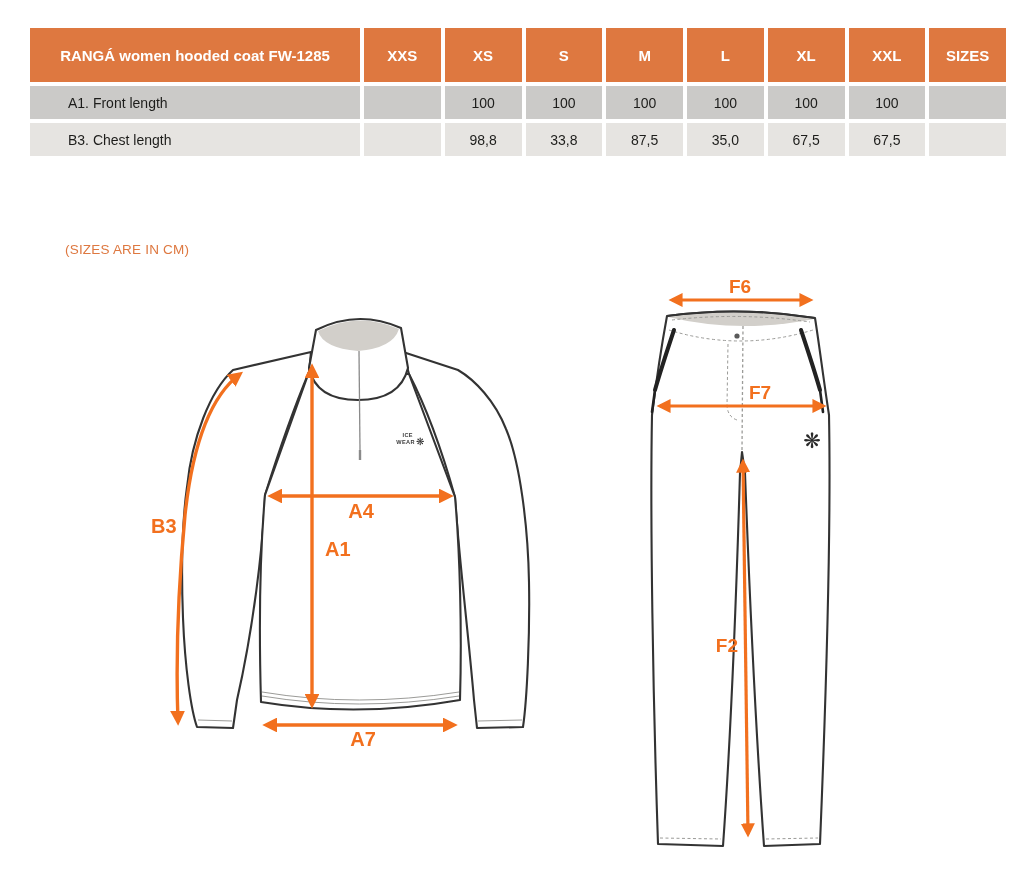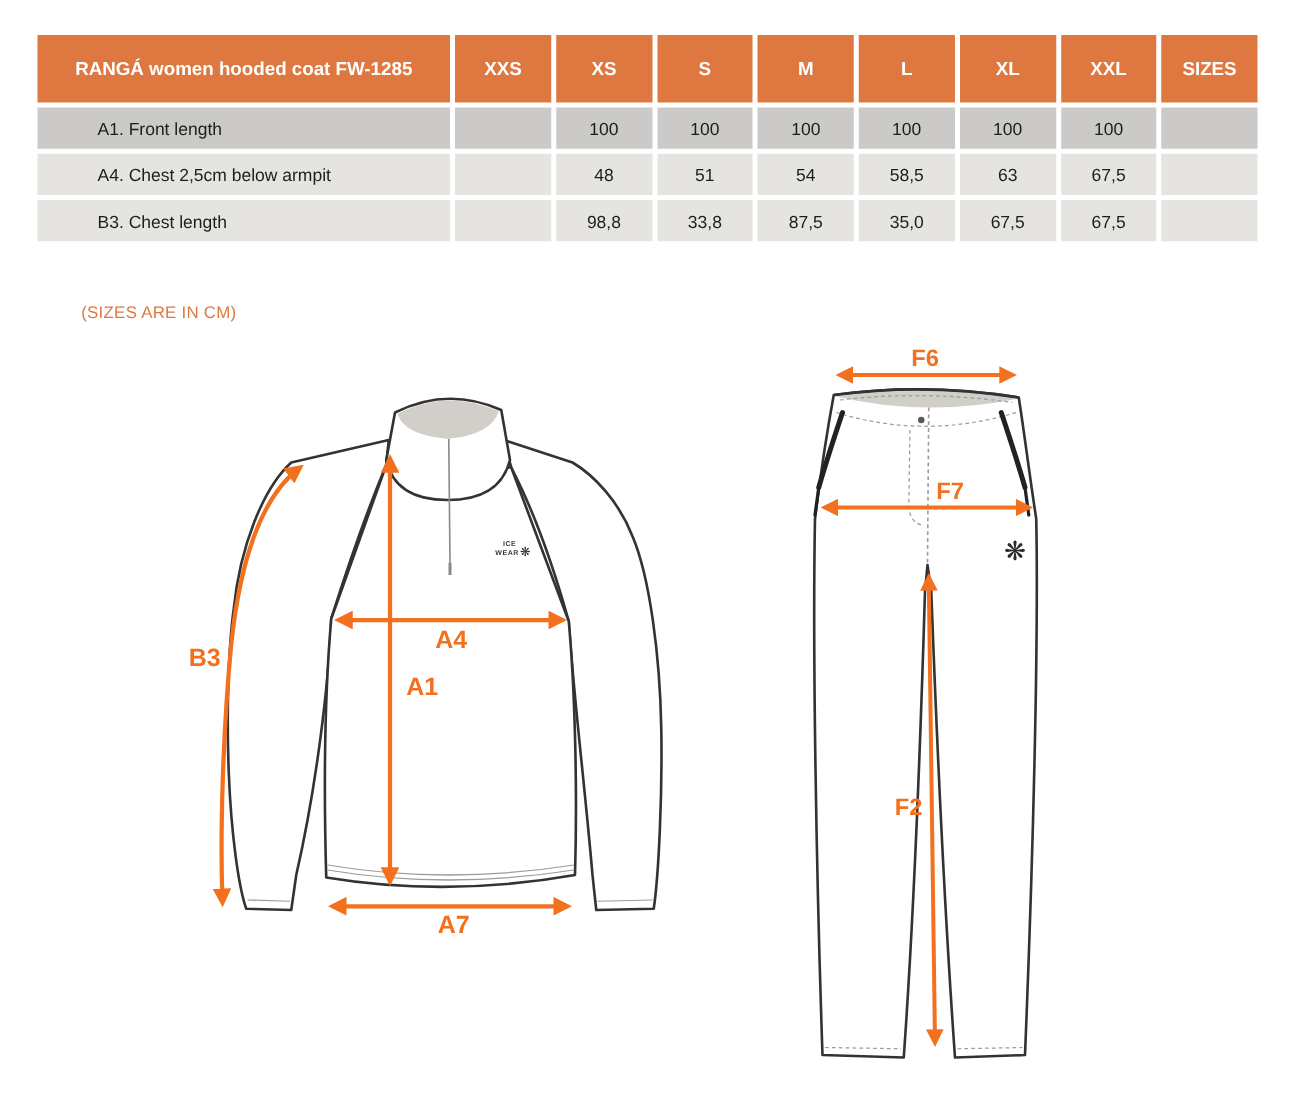--- a/index.html
+++ b/index.html
@@ -27,21 +27,21 @@
   table.size-table th,table.size-table td{
     font-size:14px;color:var(--ink);
     padding:0;overflow:hidden;white-space:nowrap;
   }
   table.size-table thead th{
     background:var(--header-orange);color:#ffffff;
     font-weight:bold;font-size:15px;height:54px;text-align:center;
   }
   table.size-table thead th.title-cell{width:330px;}
   table.size-table tbody th{
-    font-weight:normal;text-align:left;padding-left:48px;height:33px;
+    font-weight:normal;text-align:left;padding-left:38px;height:33px;
   }
   table.size-table tbody td{text-align:center;height:19px;}
   table.size-table tbody tr.dark th,table.size-table tbody tr.dark td{background:var(--row-dark);}
   table.size-table tbody tr.light th,table.size-table tbody tr.light td{background:var(--row-light);}
   .sizes-note{
     position:absolute;left:65px;top:242px;
     color:var(--header-orange);font-size:13.5px;letter-spacing:0.2px;text-align:right;
   }
   svg{position:absolute;}
   #sweater-svg{left:130px;top:290px;}
@@ -84,31 +84,20 @@
     <tbody id="size-table-body">
         <tr class="dark">
           <th>A1. Front length</th>
           <td></td>
           <td>100</td>
           <td>100</td>
           <td>100</td>
           <td>100</td>
           <td>100</td>
           <td>100</td>
-          <td></td>
-        </tr>
-        <tr class="light">
-          <th>A4. Chest 2,5cm below armpit</th>
-          <td></td>
-          <td>48</td>
-          <td>51</td>
-          <td>54</td>
-          <td>58,5</td>
-          <td>63</td>
-          <td>67,5</td>
           <td></td>
         </tr>
         <tr class="light">
           <th>B3. Chest length</th>
           <td></td>
           <td>98,8</td>
           <td>33,8</td>
           <td>87,5</td>
           <td>35,0</td>
           <td>67,5</td>

